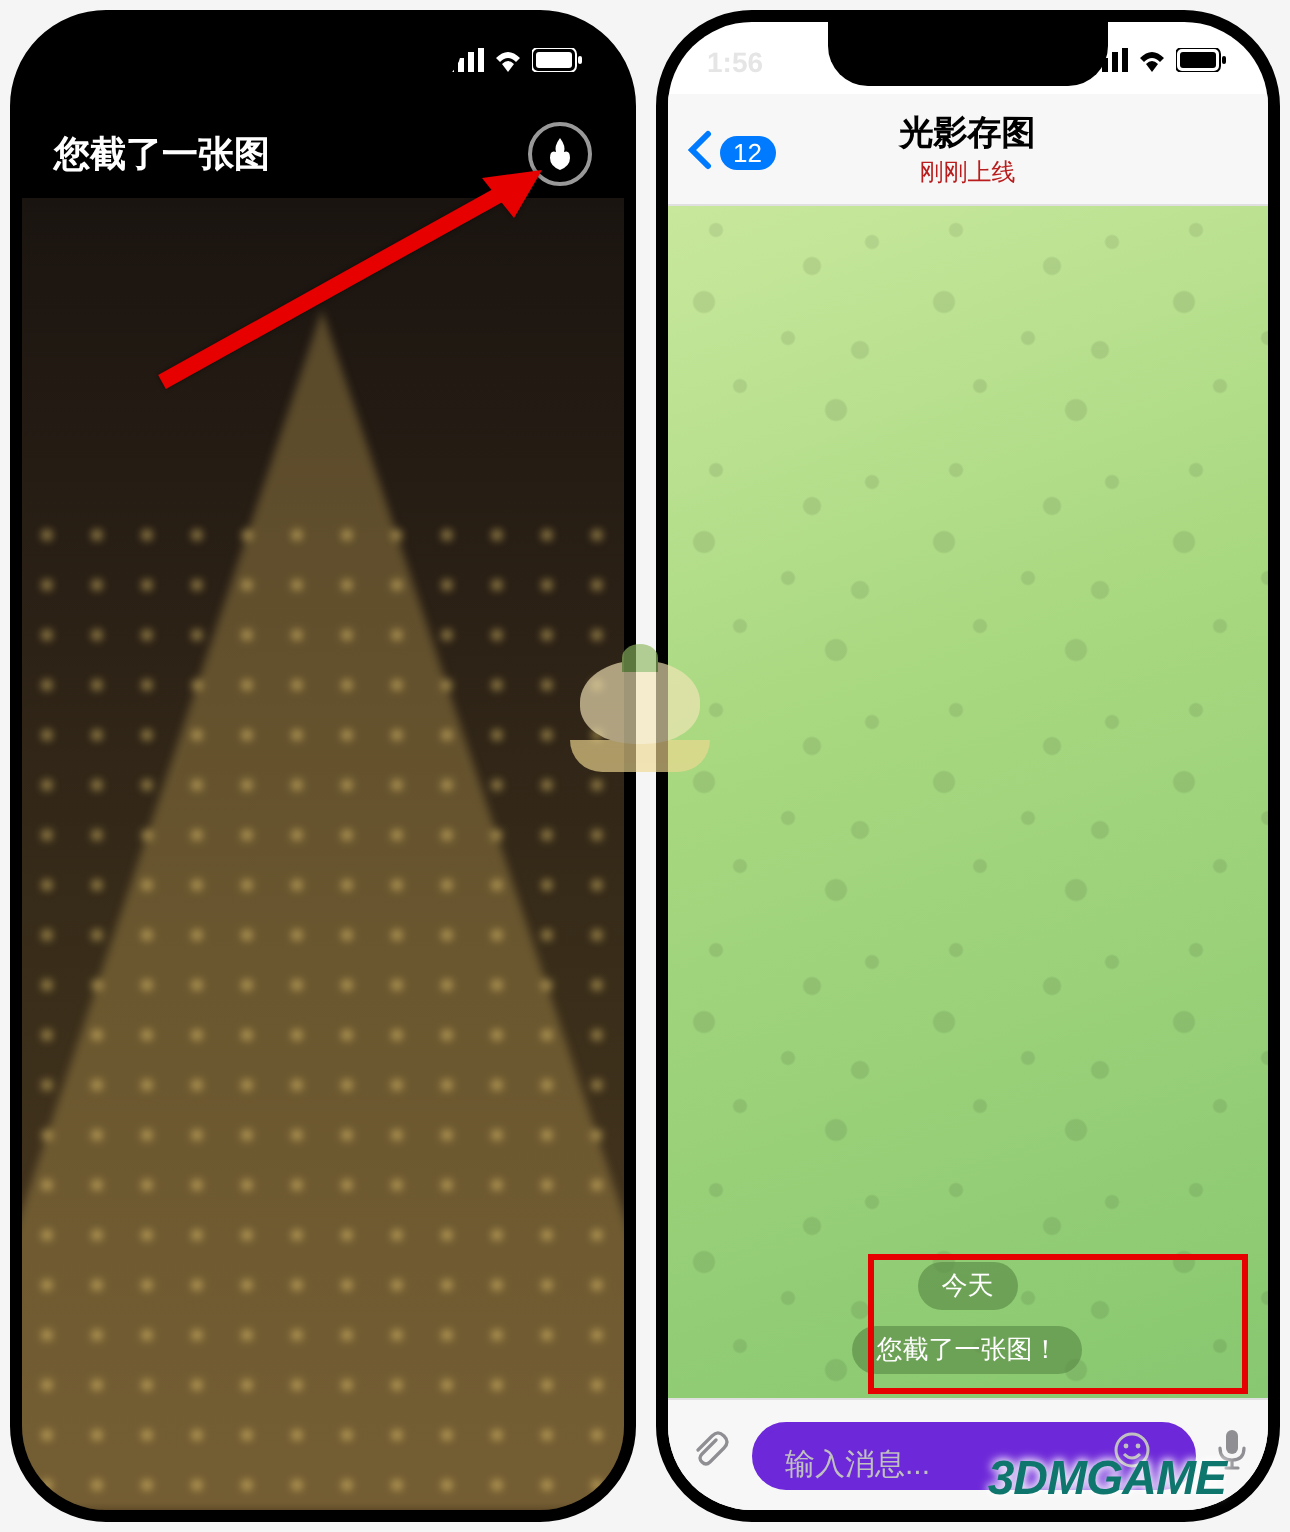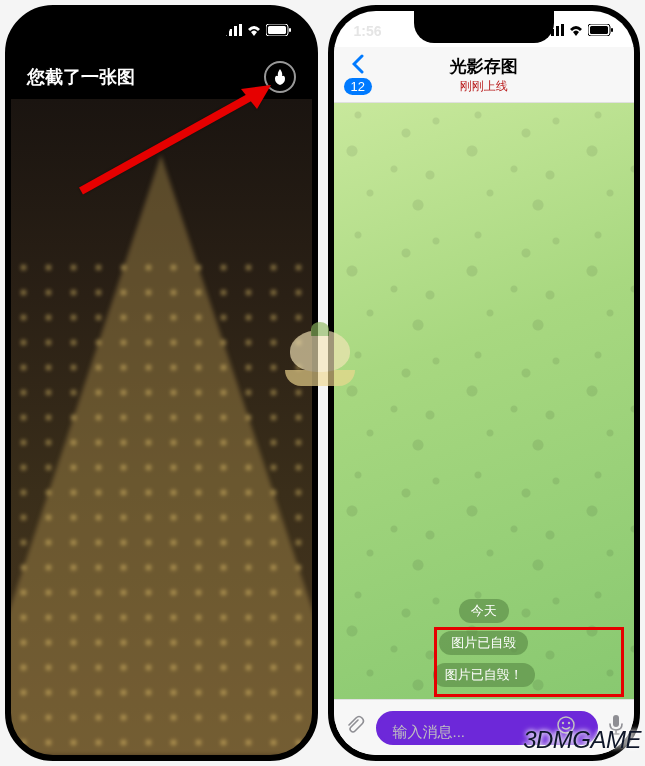--- a/index.html
+++ b/index.html
@@ -139,25 +139,24 @@
       height: 56px;
       background: #f7f7f7;
       border-bottom: 1px solid #e0e0e0;
       display: flex;
       align-items: center;
       padding: 0 10px;
       z-index: 50;
     }
     .back-btn {
       display: flex;
-      align-items: center;
+      align-items: flex-end;
       gap: 4px;
       color: #007aff;
       font-size: 17px;
-      flex-direction: column;
     }
     .unread-badge {
       background: #007aff;
       color: #fff;
       border-radius: 10px;
       padding: 1px 7px;
       font-size: 13px;
       font-weight: 500;
     }
     .chat-title-block {
@@ -292,25 +291,25 @@
       width: 70px;
       height: 16px;
       background: #f0d890;
       border-radius: 0 0 20px 20px;
       margin: -2px auto 0;
     }
     
     .watermark {
       position: absolute;
       bottom: 12px;
-      right: 4px;
+      right: 32px;
       font-size: 24px;
-      font-weight: 400;
+      font-weight: 700;
       font-style: italic;
-      color: #0f172a;
+      color: #0f766e;
       text-shadow: 0 0 4px #fff, 0 0 6px #fff;
       z-index: 300;
       letter-spacing: -0.5px;
     }
   </style>
 </head>
 <body>
 
 <div class="phone phone-left">
   <div class="notch"></div>
@@ -397,22 +396,21 @@
       </div>
       <div class="chat-title-block">
         <div class="chat-title">光影存图</div>
         <div class="chat-subtitle">刚刚上线</div>
       </div>
     </div>
     <div class="chat-body">
       <div class="doodle-bg"></div>
       <div class="chat-messages">
         <div class="date-pill">今天</div>
-        <div class="system-pill">图片已自毁</div>
-        <div class="system-pill">图片已自毁！</div>
+        <div class="system-pill">您截了一张图！</div>
       </div>
     </div>
     <div class="red-box"></div>
     <div class="chat-input-bar">
       <span class="attach-icon">
         <svg width="22" height="22" viewBox="0 0 22 22">
             <path d="M14 6 L7 13 Q5 15 7 17 Q9 19 11 17 L18 10 Q21 7 18 4 Q15 1 12 4 L5 11" stroke="#8e8e93" stroke-width="1.6" fill="none" stroke-linecap="round"></path>
           </svg>
       </span>
       <div class="input-field">

